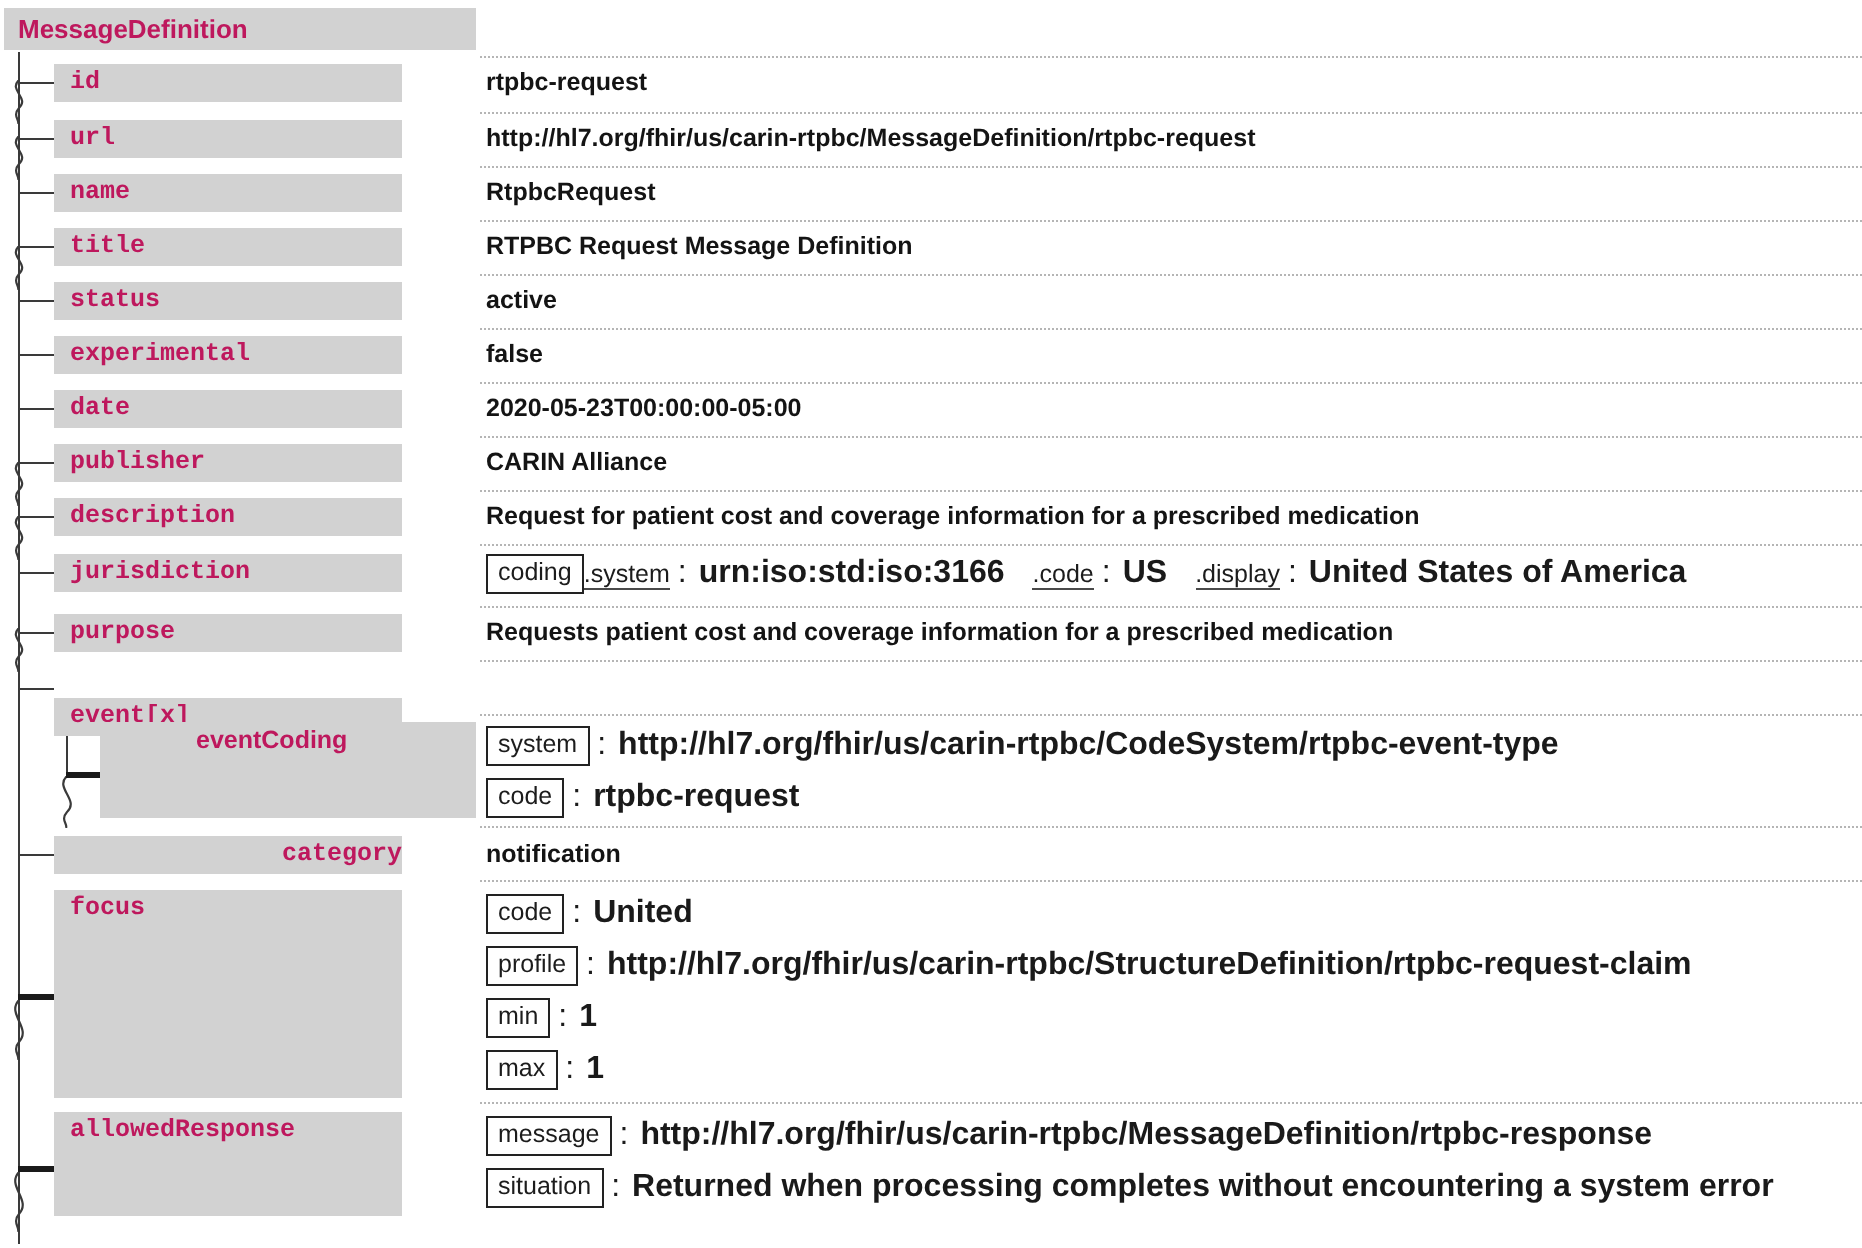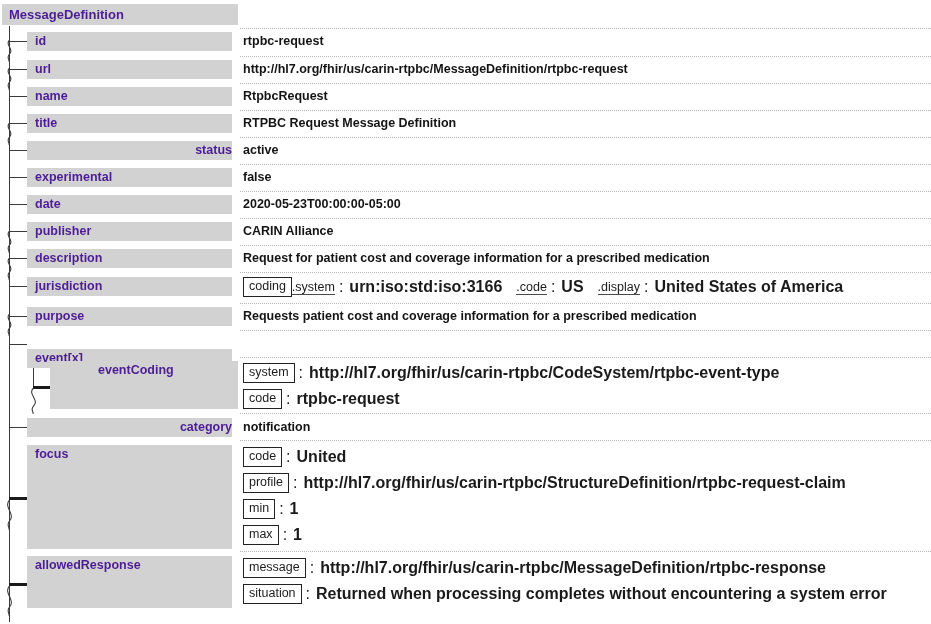--- a/index.html
+++ b/index.html
@@ -22,37 +22,38 @@
   }
 
   
   .chip {
     position: absolute;
     background: #d2d2d2;
     box-sizing: border-box;
     font-weight: bold;
     font-size: 12.5px;
     line-height: 19px;
-    color: #4c1d95;
+    color: #be185d;
     padding-left: 8px;
     white-space: nowrap;
     overflow: hidden;
   }
   .chip.root {
     left: 2px;
     width: 236px;
     top: 4px;
     height: 21px;
     line-height: 21px;
     font-size: 13px;
     padding-left: 7px;
   }
   .chip.lvl1 {
     left: 27px;
-    width: 205px;
+    width: 174px;
+    font-family: Liberation Mono, monospace;
   }
   .chip.lvl2 {
     left: 50px;
     width: 188px;
     padding-left: 48px;
   }
 
   
   .dotline {
     position: absolute;
@@ -204,21 +205,21 @@
   <div class="chip lvl1" style="top:87px; height:19px;">name</div>
   <div class="val" style="top:87px;">RtpbcRequest</div>
 
   <div class="dotline" style="top:110px;"></div>
   <div class="tbranch" style="left:9px; top:123px; width:18px;"></div>
   <div class="chip lvl1" style="top:114px; height:19px;">title</div>
   <div class="val" style="top:114px;">RTPBC Request Message Definition</div>
 
   <div class="dotline" style="top:137px;"></div>
   <div class="tbranch" style="left:9px; top:150px; width:18px;"></div>
-  <div class="chip lvl1" style="top:141px; height:19px;text-align:right;">status</div>
+  <div class="chip lvl1" style="top:141px; height:19px;">status</div>
   <div class="val" style="top:141px;">active</div>
 
   <div class="dotline" style="top:164px;"></div>
   <div class="tbranch" style="left:9px; top:177px; width:18px;"></div>
   <div class="chip lvl1" style="top:168px; height:19px;">experimental</div>
   <div class="val" style="top:168px;">false</div>
 
   <div class="dotline" style="top:191px;"></div>
   <div class="tbranch" style="left:9px; top:204px; width:18px;"></div>
   <div class="chip lvl1" style="top:195px; height:19px;">date</div>

